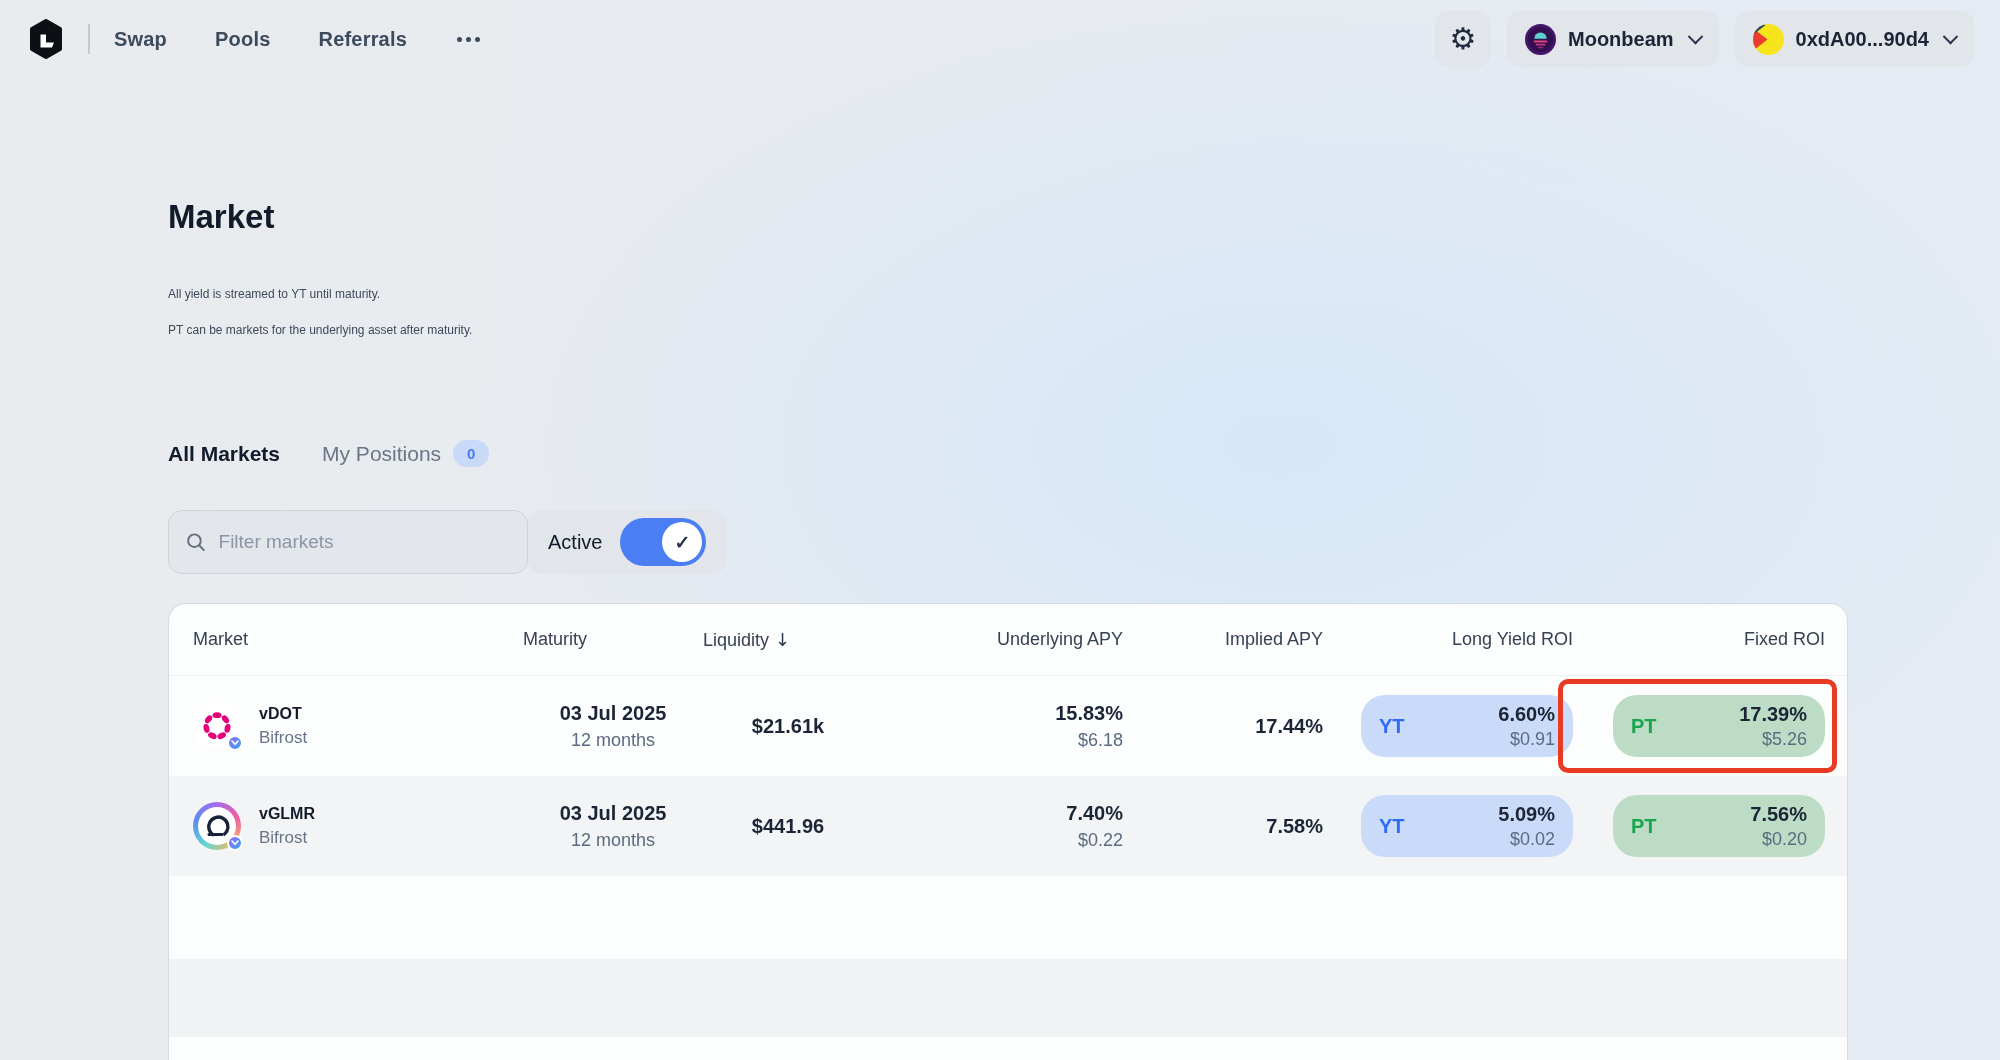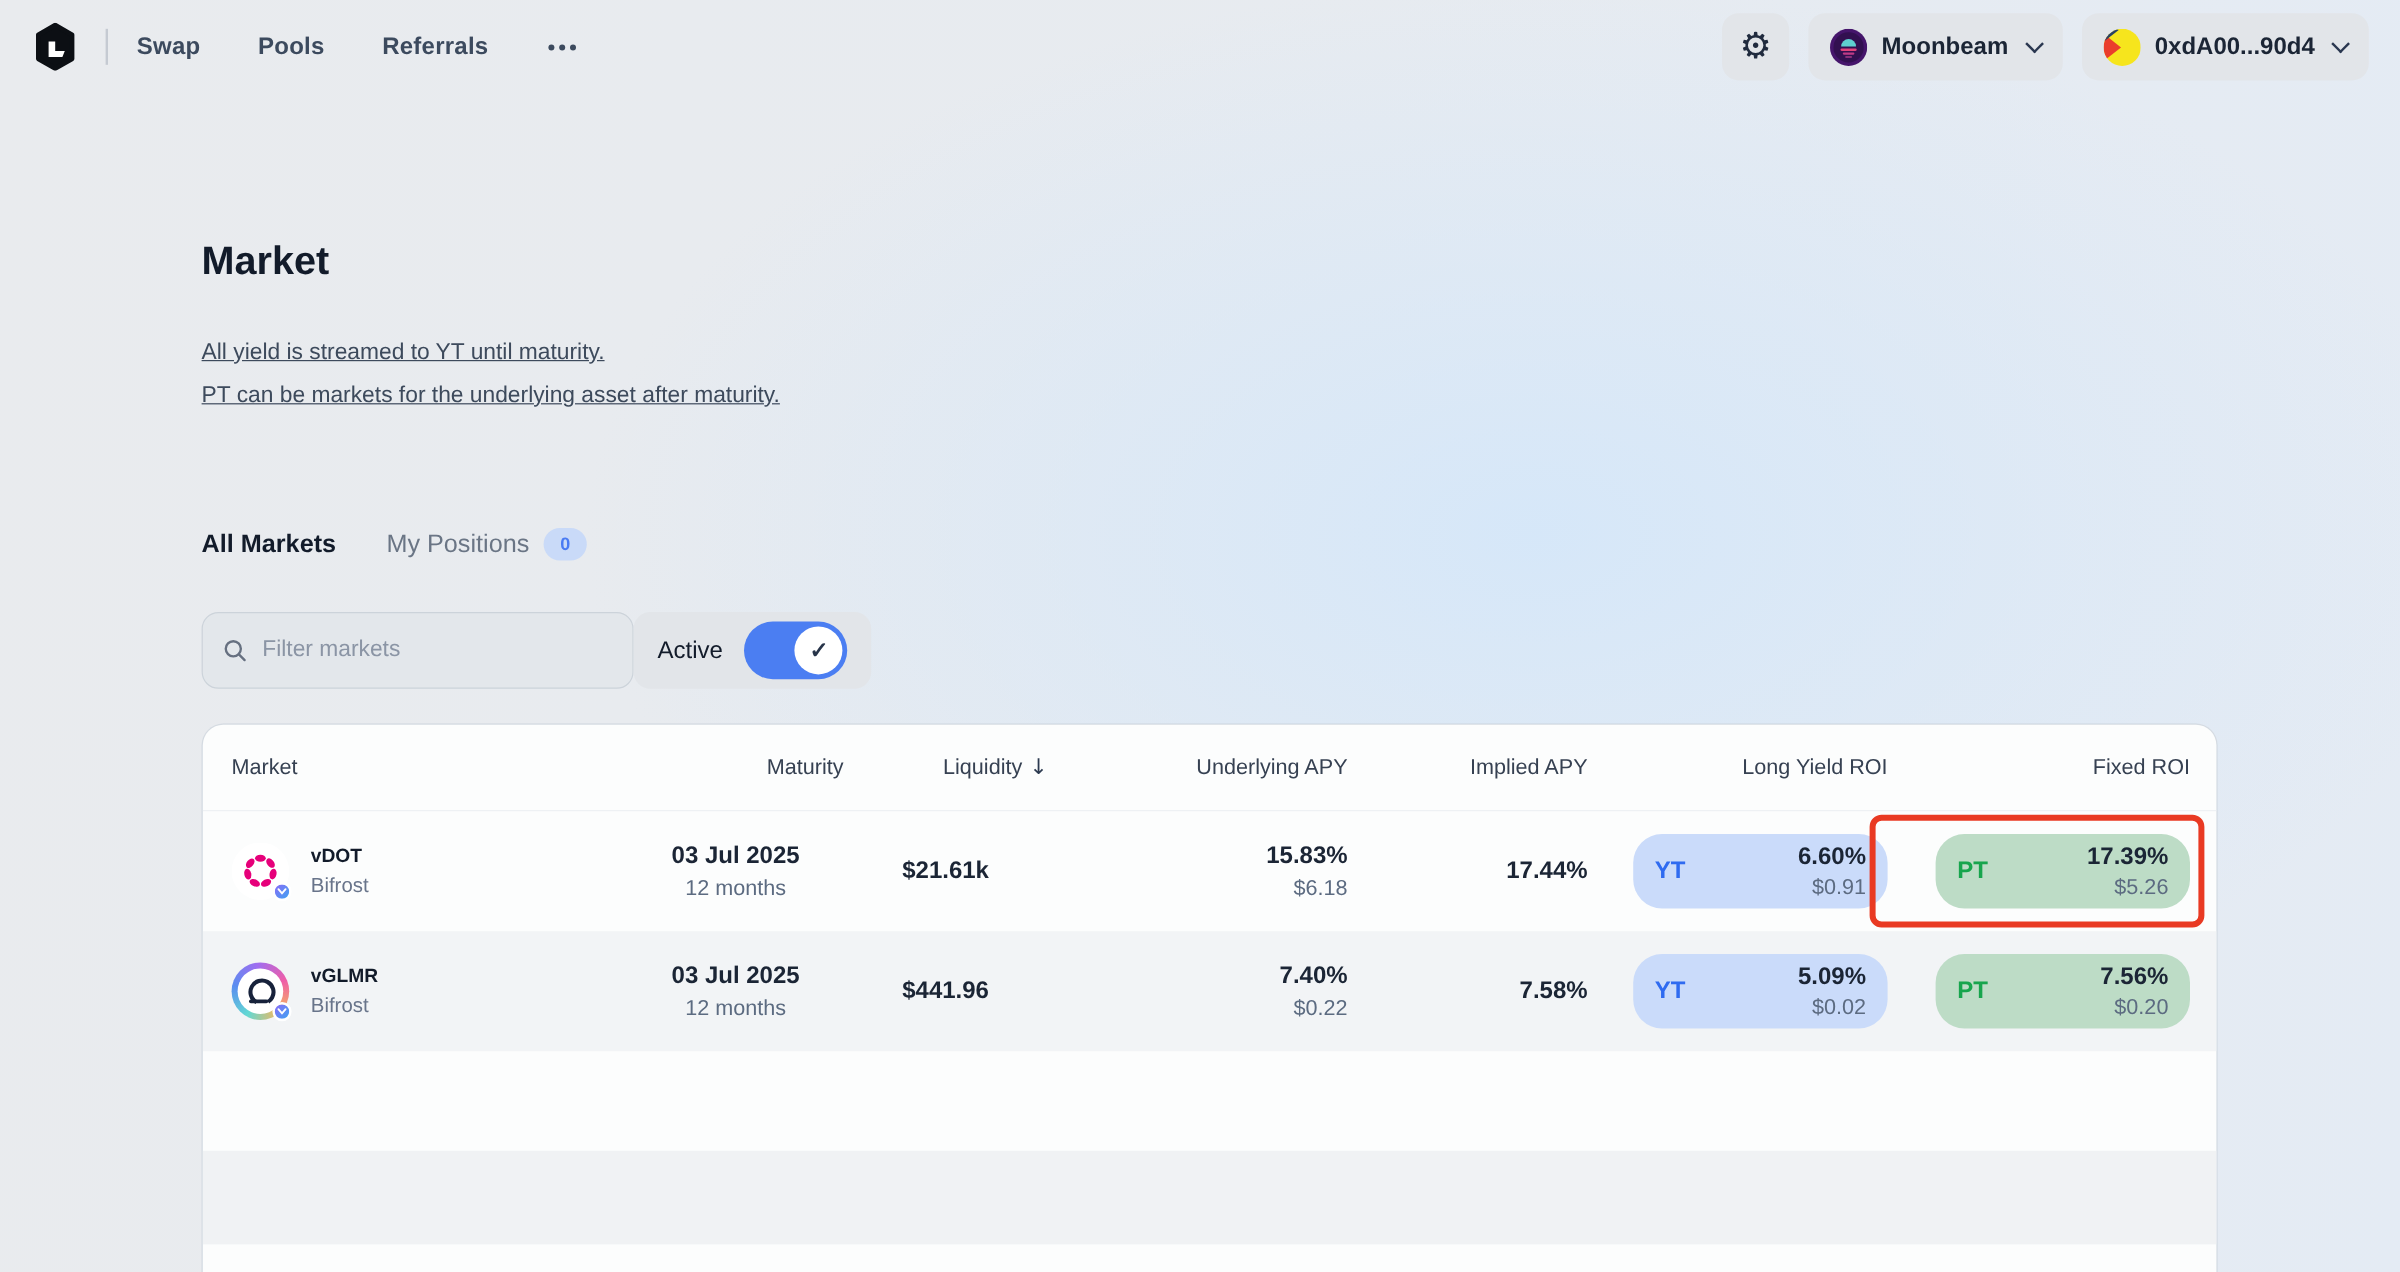--- a/index.html
+++ b/index.html
@@ -27,21 +27,21 @@
               align-items:center; gap:12px; padding:0 18px; cursor:pointer; border:0; }
   .icon-btn { width:56px; justify-content:center; padding:0; }
   .gear { font-family:"DejaVu Sans", sans-serif; font-size:30px; color:#202b3e; line-height:1; }
   .pill-label { font-size:20px; font-weight:700; color:#1b2535; }
   .chev { width:11px; height:11px; border-right:2.6px solid #2a3750; border-bottom:2.6px solid #2a3750;
           transform:rotate(45deg) translate(-2px,-2px); margin-left:4px; }
   .net-ico, .wallet-ico { width:31px; height:31px; display:block; }
 
   
   .page-title { position:absolute; left:168px; top:198px; font-size:33px; font-weight:700; color:#121b2a; }
-  .page-desc { position:absolute; left:168px; top:276px; font-size:19px; color:#3d4a5c; line-height:36px;text-decoration:underline; }
+  .page-desc { position:absolute; left:168px; top:276px; font-size:12px; color:#3d4a5c; line-height:36px; }
 
   
   .tabs { position:absolute; left:168px; top:440px; display:flex; align-items:center; gap:42px; }
   .tab-active { font-size:21px; font-weight:700; color:#121b2a; cursor:pointer; }
   .tab { font-size:21px; font-weight:500; color:#6a7585; cursor:pointer; display:flex; align-items:center; gap:12px; }
   .count-badge { min-width:36px; height:27px; border-radius:14px; background:#c9daf8; color:#4a7bf3;
                  font-size:15px; font-weight:600; display:flex; align-items:center; justify-content:center; padding:0 8px; }
 
   
   .filter-row { position:absolute; left:168px; top:510px; display:flex; align-items:center; }
@@ -59,21 +59,21 @@
                  font-size:19px; color:#273449; font-weight:700; }
 
   
   .card { position:absolute; left:168px; top:603px; width:1680px; height:480px;
           background:#fcfdfd; border:1px solid rgba(186,196,209,.6); border-radius:18px;
           overflow:hidden; }
   .tgrid { display:grid; grid-template-columns:330px 180px 170px 250px 200px 250px 252px;
            align-items:center; padding:0 24px; }
   .thead { height:72px; border-bottom:1px solid #eef1f4; }
   .th { font-size:18px; font-weight:500; color:#364152; }
-  .th.c { text-align:right; } .th.r { text-align:right; }
+  .th.c { text-align:left; } .th.r { text-align:right; }
   .sort-arrow { font-family:"DejaVu Sans", sans-serif; font-size:18px; color:#2c3a50; margin-left:6px; }
   .row { height:100px; cursor:pointer; }
   .row.alt { background:#f2f4f6; }
   .empty-row { height:83px; }
   .empty-row.alt { background:#f0f2f4; height:78px; }
 
   .asset-cell { display:flex; align-items:center; gap:18px; }
   .asset-ico { position:relative; width:48px; height:48px; flex:0 0 48px; }
   .asset-name { font-size:16px; font-weight:700; color:#121b2a; margin-bottom:5px; }
   .asset-proto { font-size:17px; color:#68748a; }

